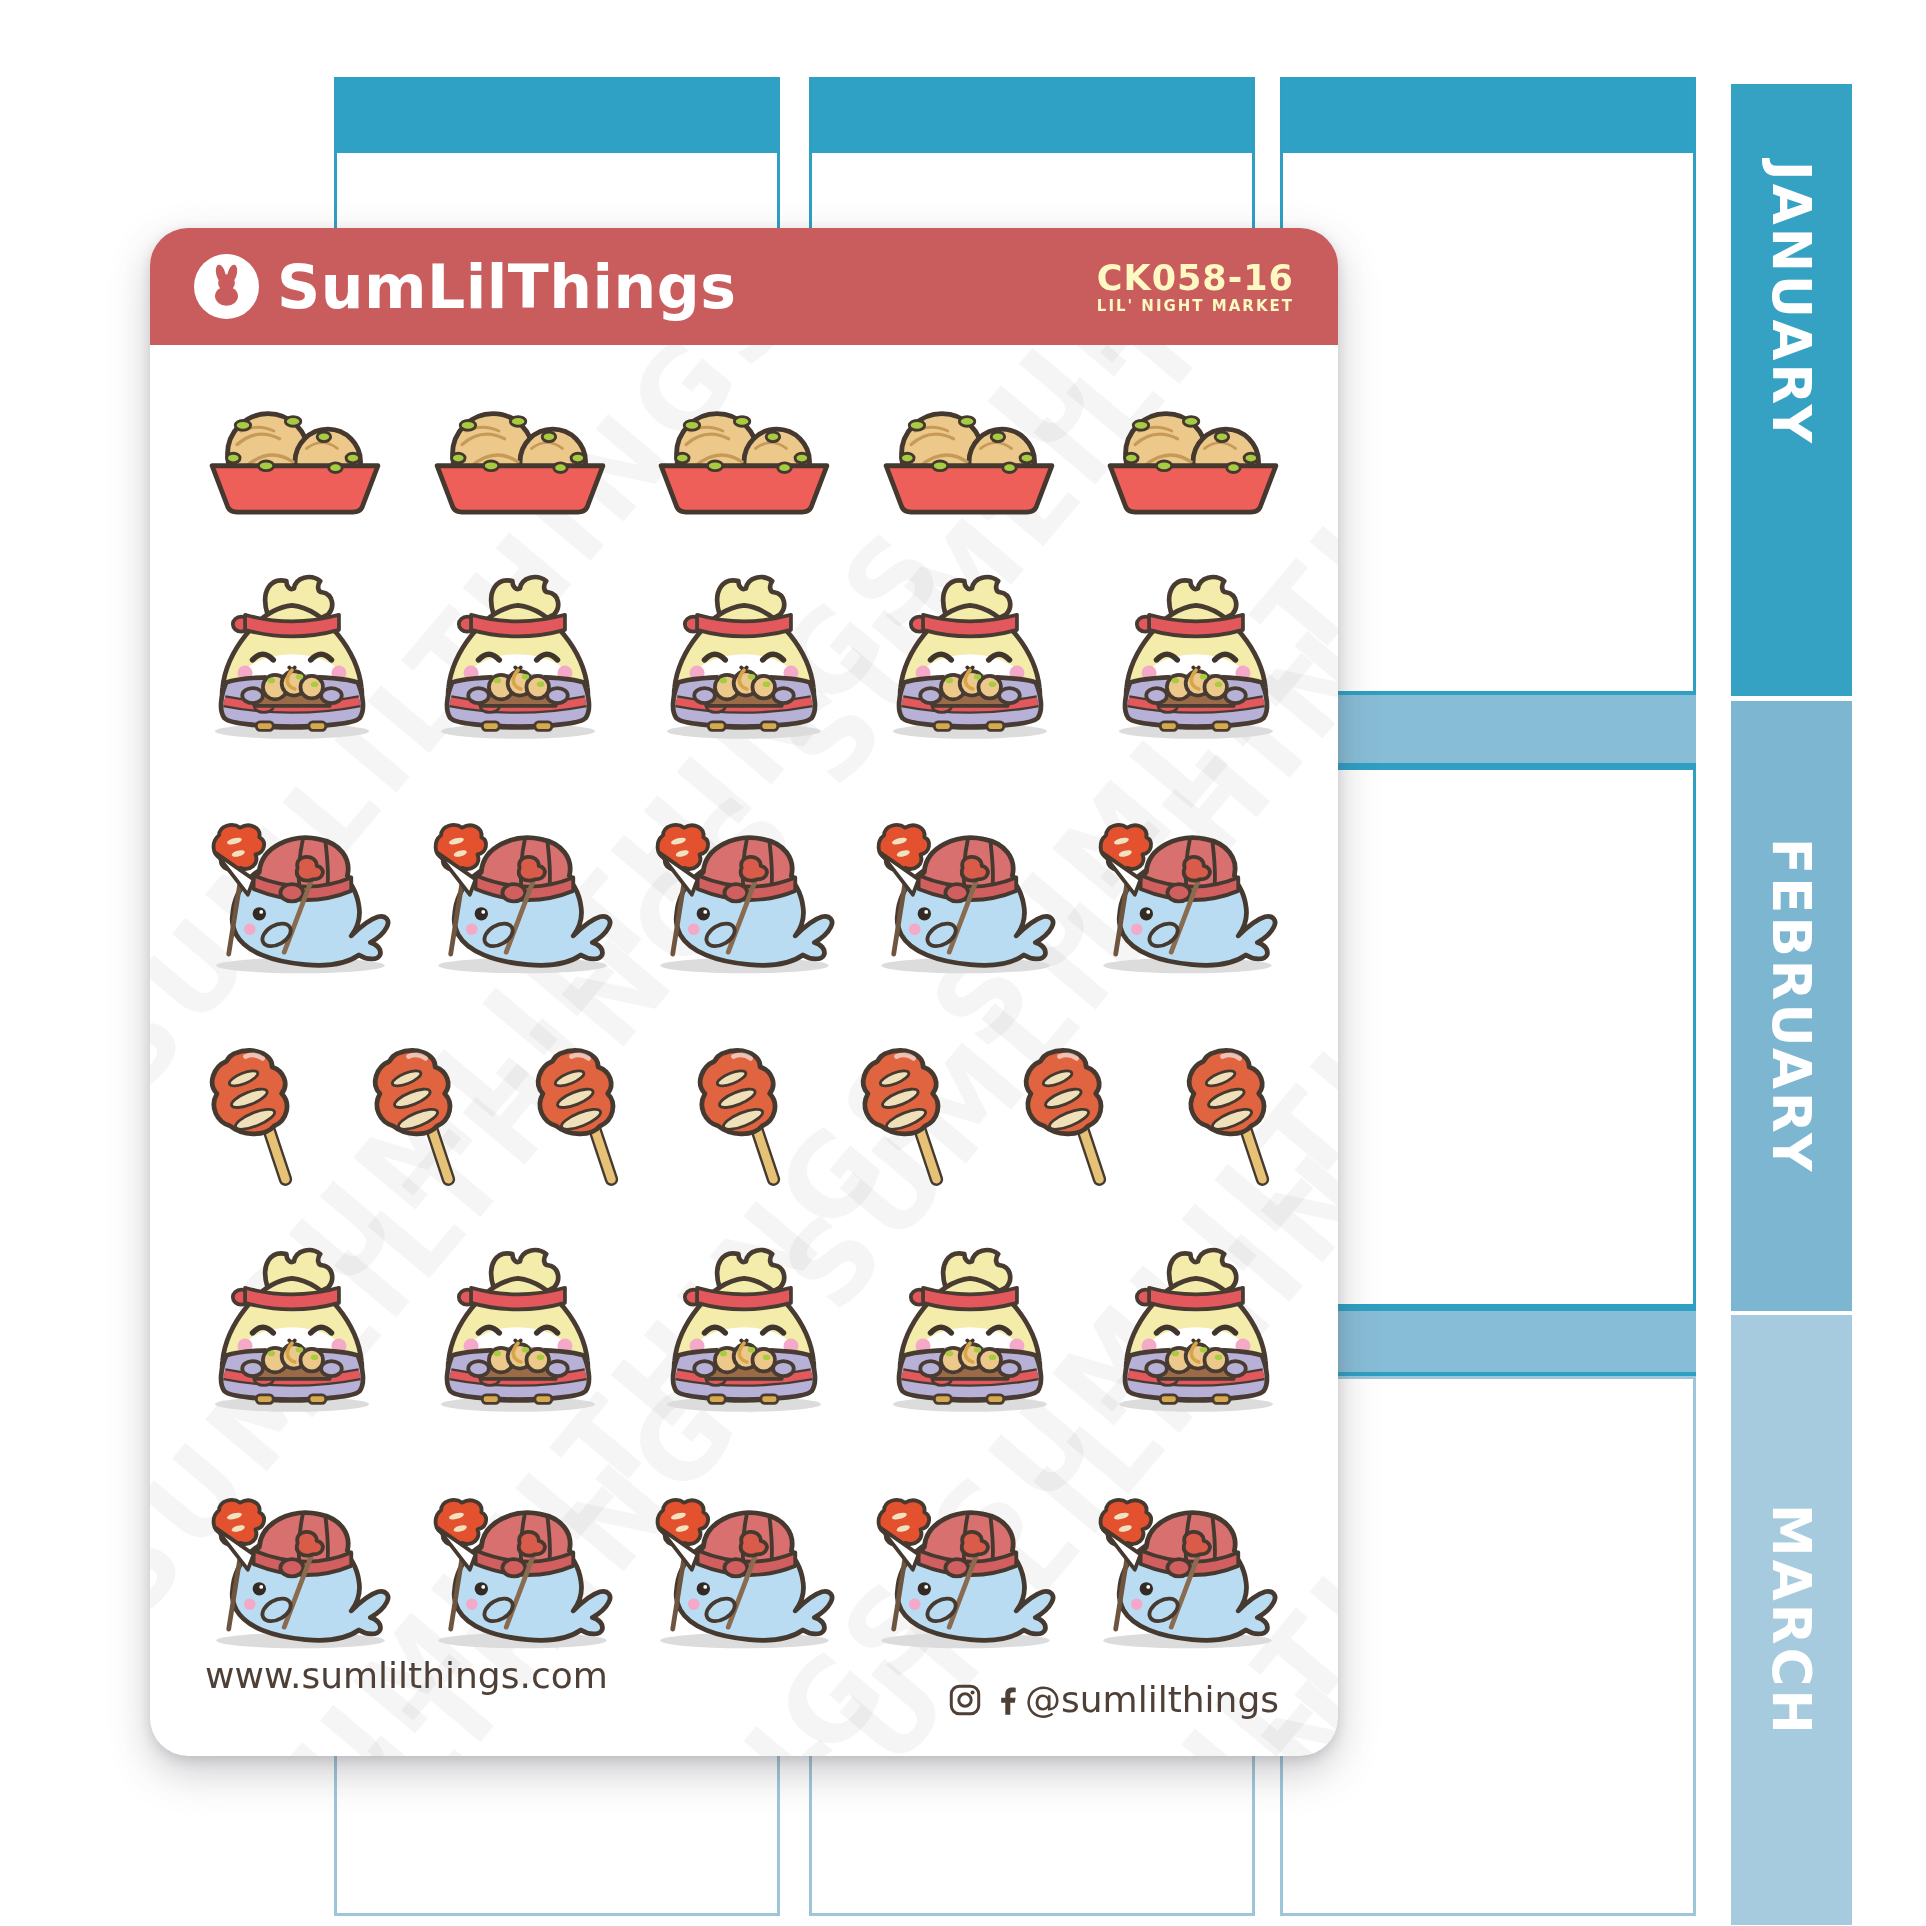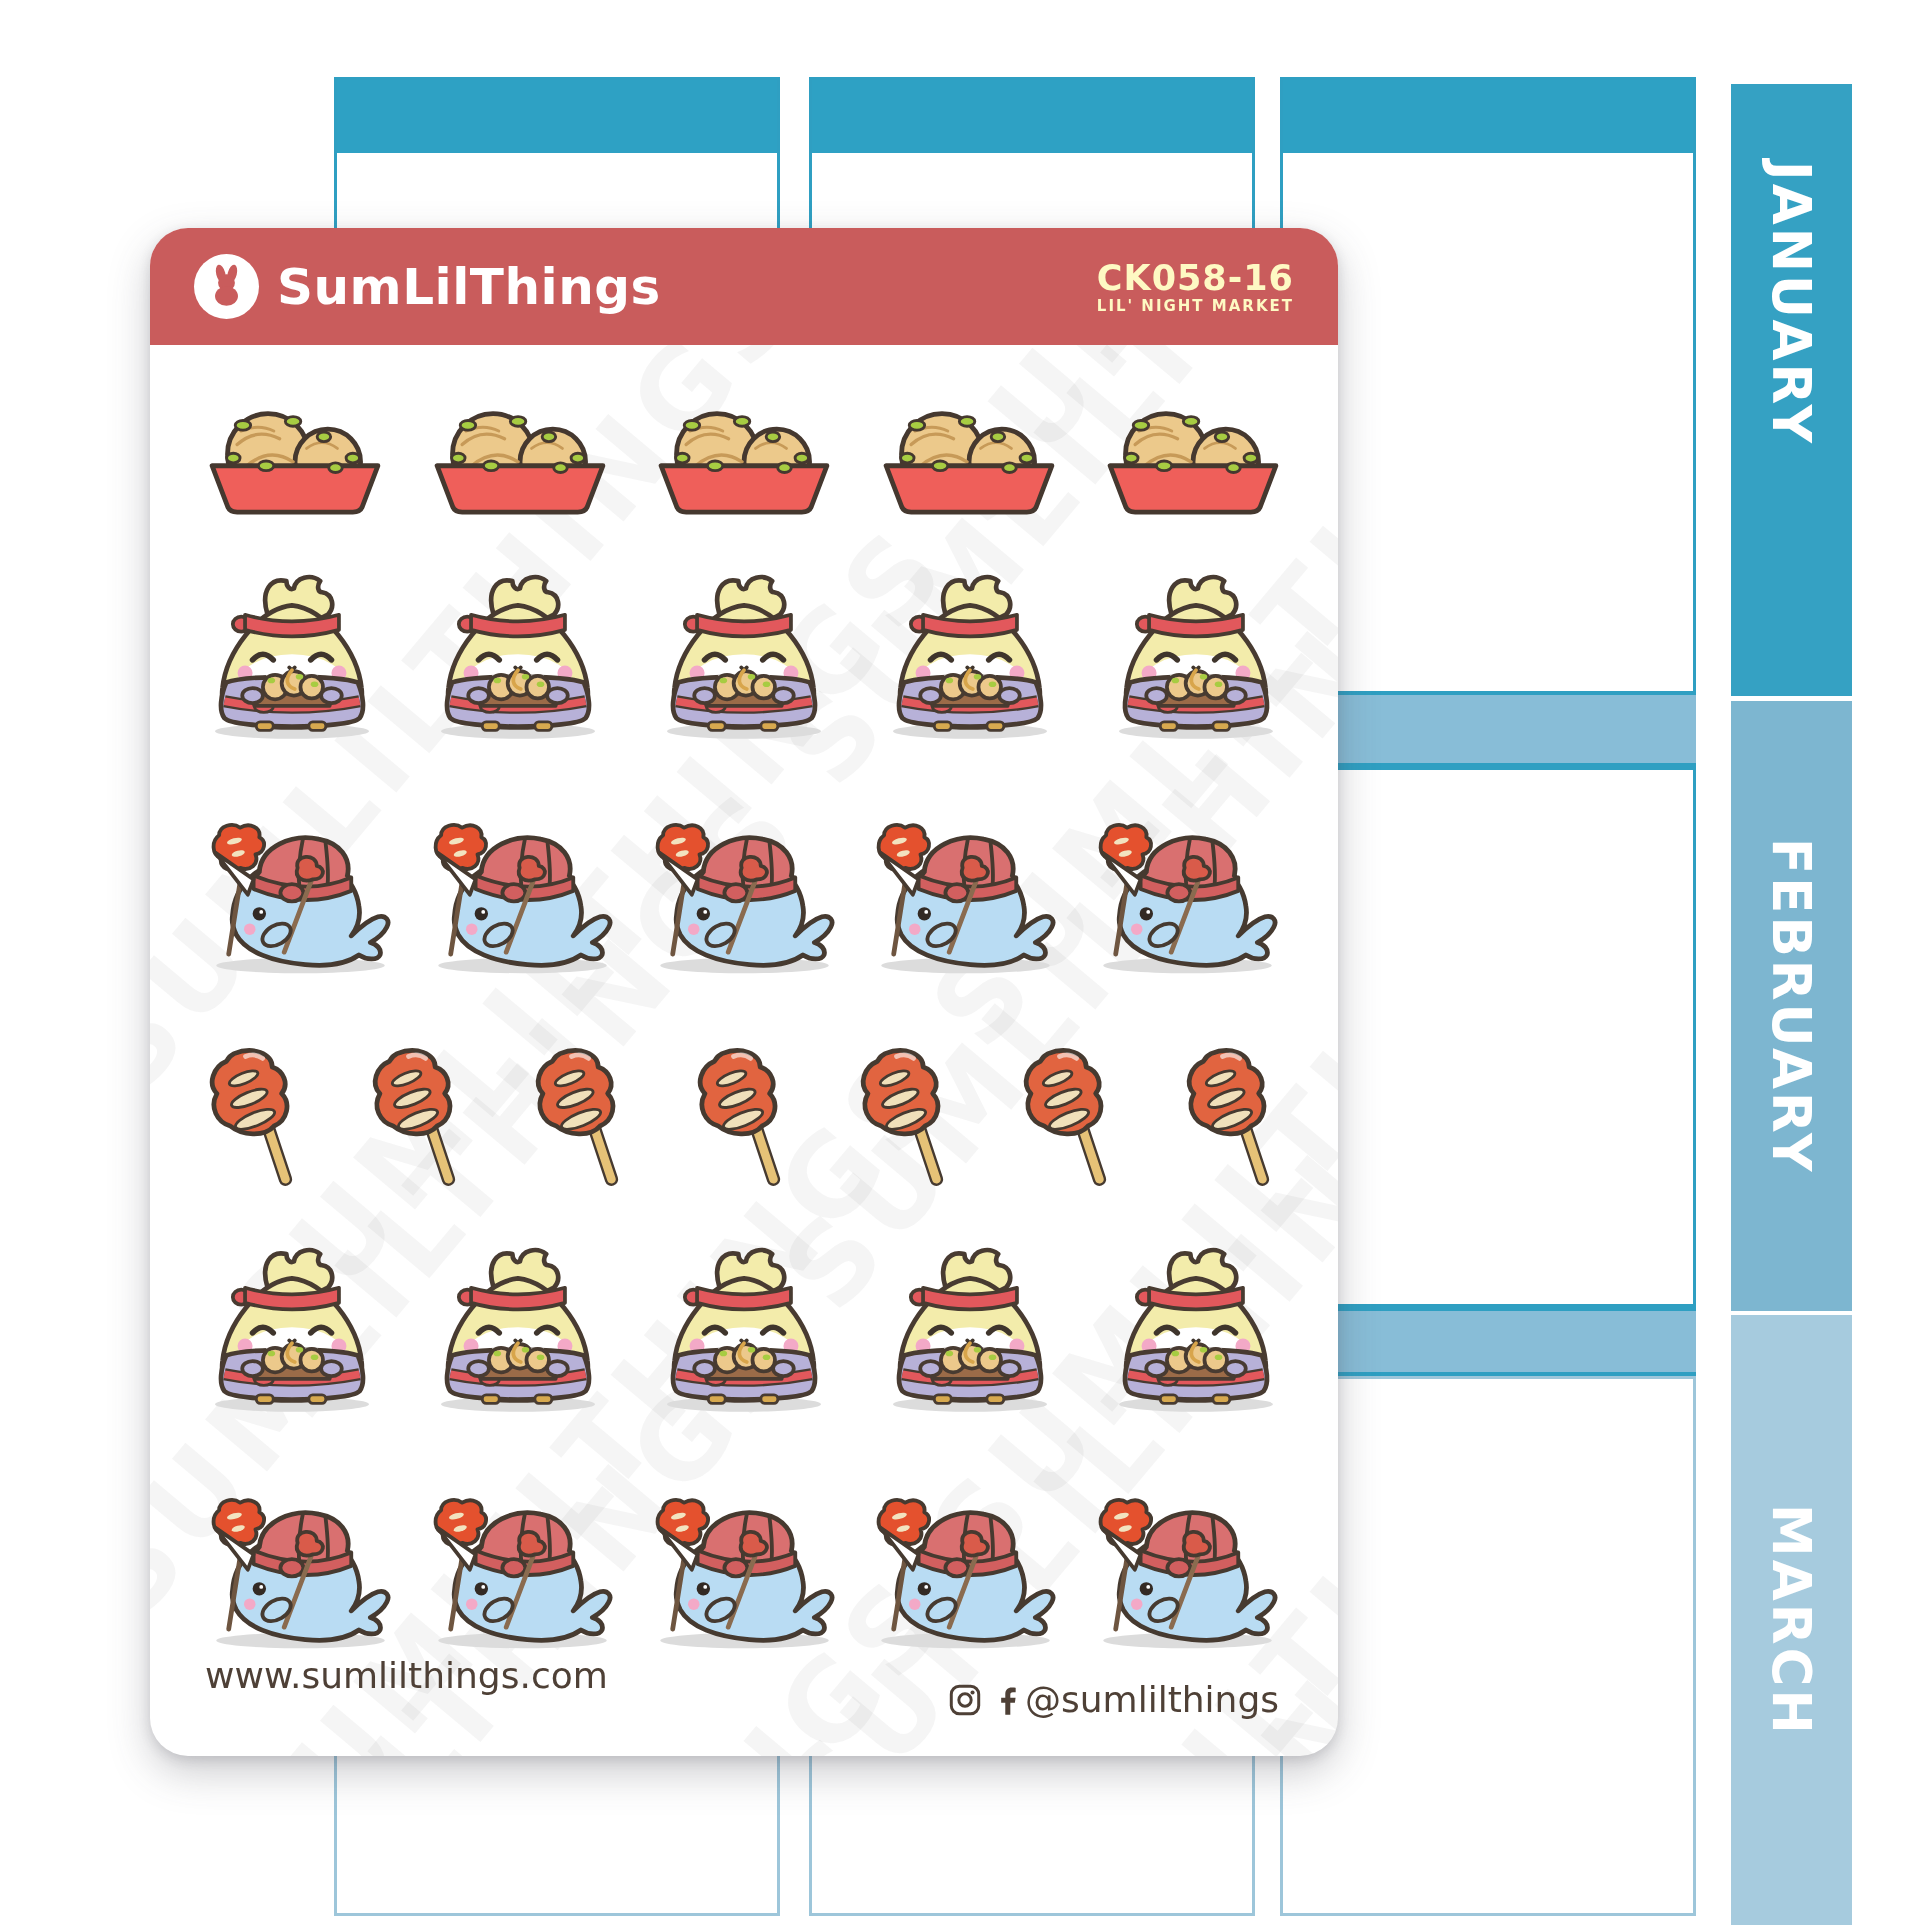--- a/index.html
+++ b/index.html
@@ -24,21 +24,21 @@
   
   .sheet{position:absolute;left:150px;top:228px;width:1188px;height:1528px;
          background:#ffffff;border-radius:38px;overflow:hidden;
          box-shadow:0 16px 42px rgba(70,70,80,.28),0 4px 12px rgba(70,70,80,.16);}
   .sheet-header{position:absolute;left:0;top:0;right:0;height:117px;background:#c95c5c;
                 display:flex;align-items:center;justify-content:space-between;
                 padding:0 44px;box-sizing:border-box;z-index:6;}
   .brand-wrap{display:flex;align-items:center;gap:18px;}
   .logo-circle{width:65px;height:65px;border-radius:50%;background:#ffffff;
                display:flex;align-items:center;justify-content:center;flex:0 0 auto;}
-  .brand-text{color:#ffffff;font-size:50px;font-weight:800;letter-spacing:0.5px;}
+  .brand-text{color:#ffffff;font-size:60px;font-weight:800;letter-spacing:0.5px;}
   .header-right{color:#fef9c3;line-height:1.15;}
   .sheet-code{font-size:35px;font-weight:800;letter-spacing:1px;}
   .sheet-title{font-size:15px;font-weight:700;letter-spacing:2px;}
 
   .wm-layer{position:absolute;inset:0;overflow:hidden;pointer-events:none;z-index:1;}
   .wm-line{position:absolute;width:2871px;transform:rotate(-50deg);
            font-size:111px;font-weight:800;letter-spacing:10px;
            color:rgba(80,74,70,0.055);white-space:nowrap;}
 
   .rows-layer{position:absolute;inset:0;z-index:3;}

